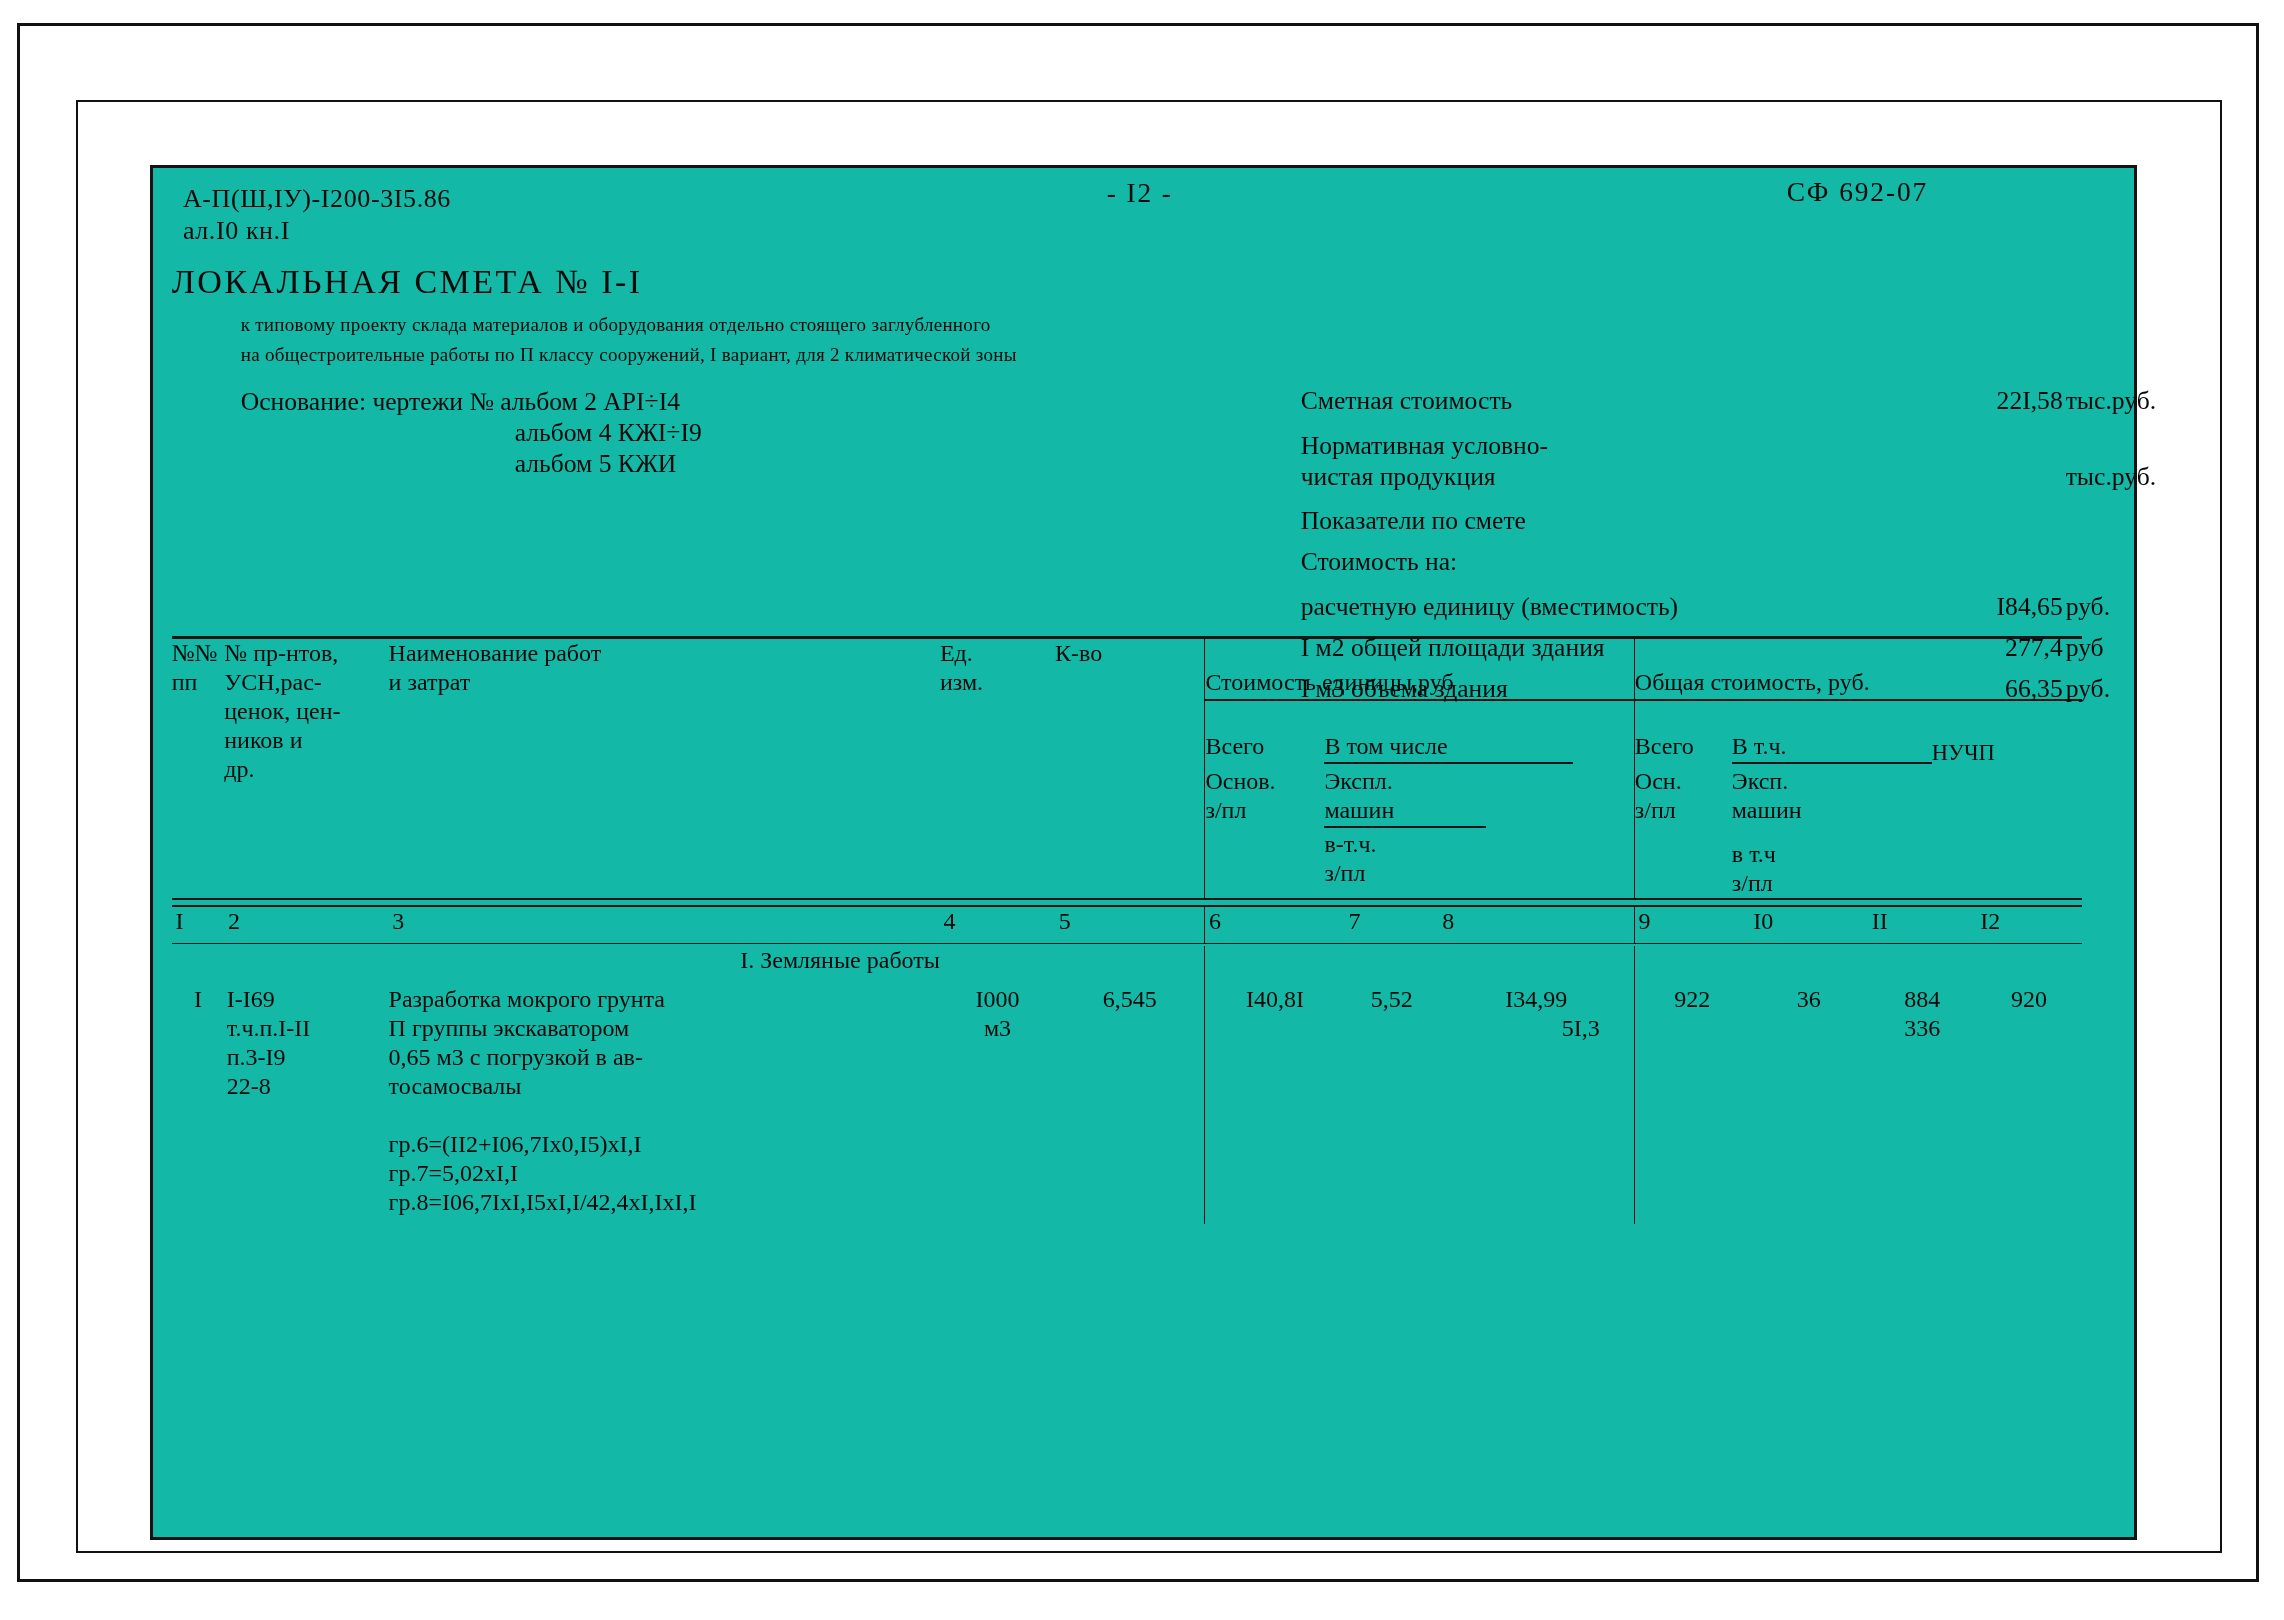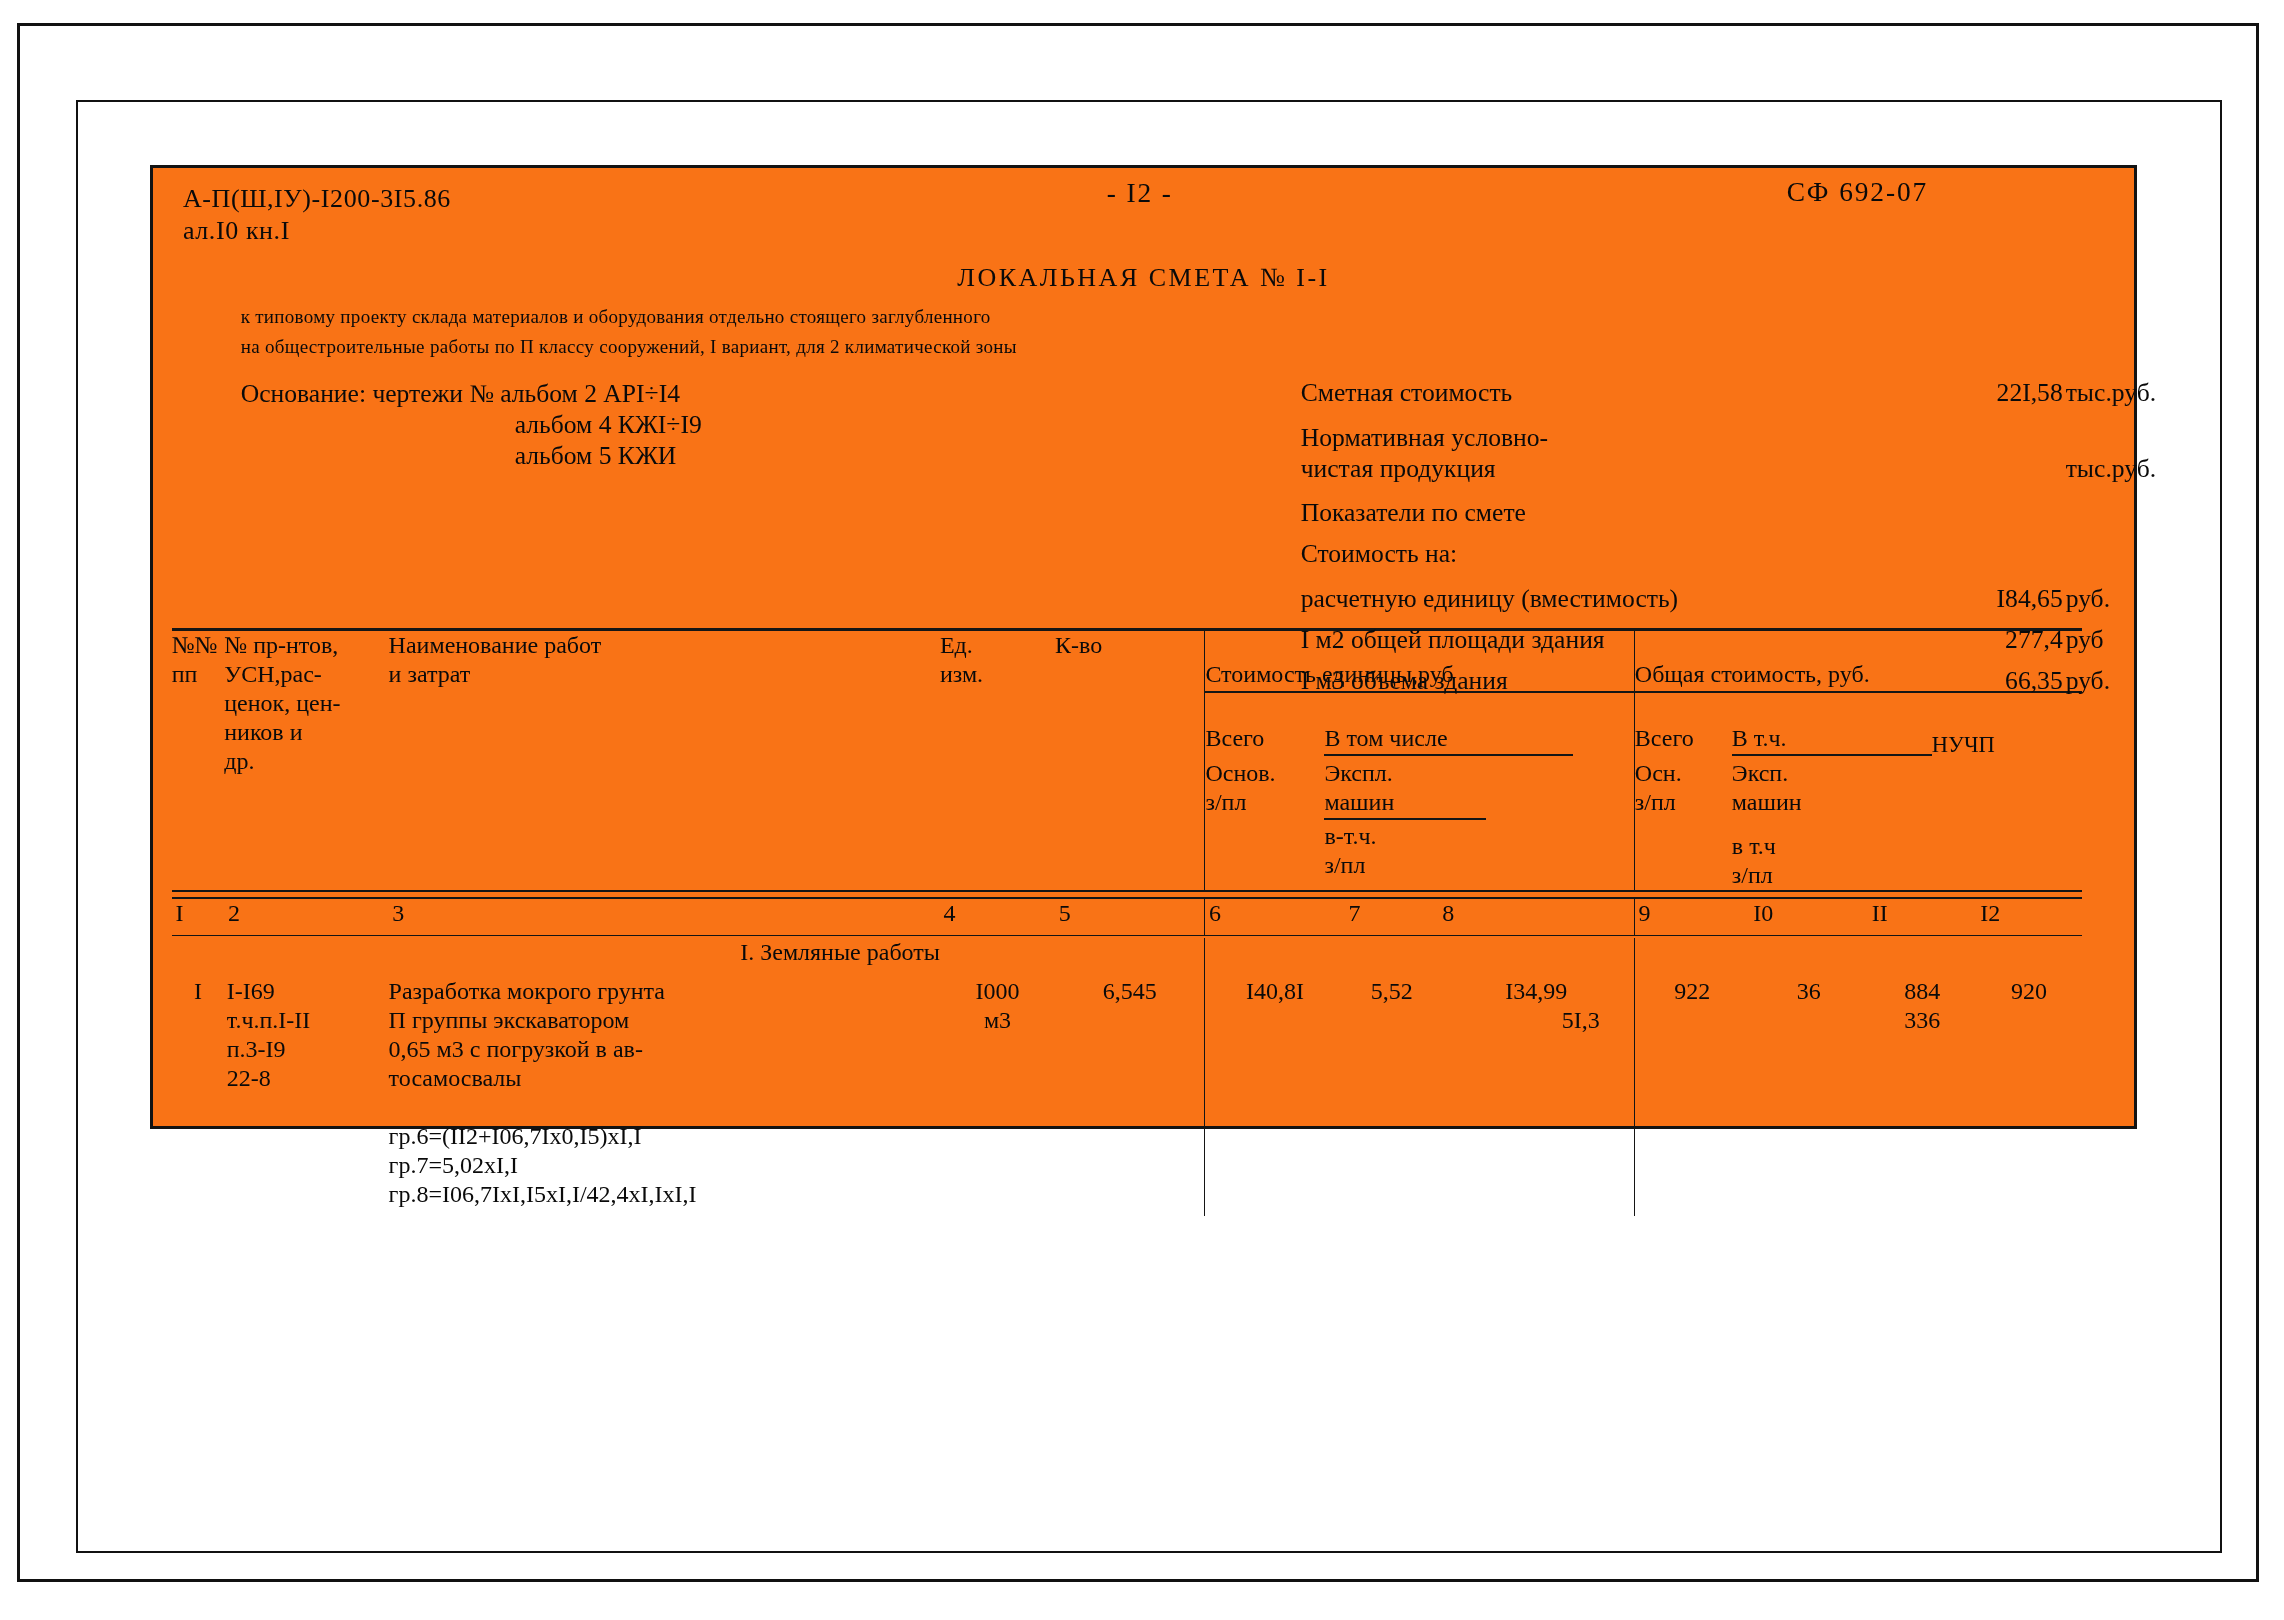--- a/index.html
+++ b/index.html
@@ -21,45 +21,44 @@
   }
   #doc-frame{
     position:absolute;left:76px;top:100px;
     width:2146px;height:1453px;
     border:2.5px solid #111;
     box-sizing:border-box;
   }
   
   #sheet{
     position:absolute;left:150px;top:165px;
-    width:1987px;height:964px;
+    width:1987px;height:1375px;
     border:3.7px solid #131313;
     box-sizing:border-box;
-    background:#f97316;
+    background:#14b8a6;
   }
   .inner{position:absolute;left:0;top:0;right:0;bottom:0;padding:13.7px 18.7px 0 18.7px;}
 
   
   .hdr-row{position:relative;height:75px;}
   .proj-code{
     position:absolute;left:11.2px;top:1.2px;
     font-size:26px;line-height:32px;letter-spacing:0.6px;
     white-space:pre;
   }
   .page-no{
     position:absolute;left:935px;top:-3.7px;
     font-size:27.4px;letter-spacing:1.9px;
   }
   .form-code{
     position:absolute;left:1615px;top:-5px;
     font-size:27.4px;letter-spacing:1.9px;
   }
   .doc-title{
-    text-align:center;
-    font-size:26px;letter-spacing:2.5px;
+    font-size:34px;letter-spacing:2.5px;
     margin-top:6.2px;
     font-family:Liberation Serif, serif;
   }
   .subtitle{
     margin-top:9px;
     padding-left:69px;
     font-size:19px;line-height:30px;
     letter-spacing:0.3px;
     white-space:pre-line;
   }

